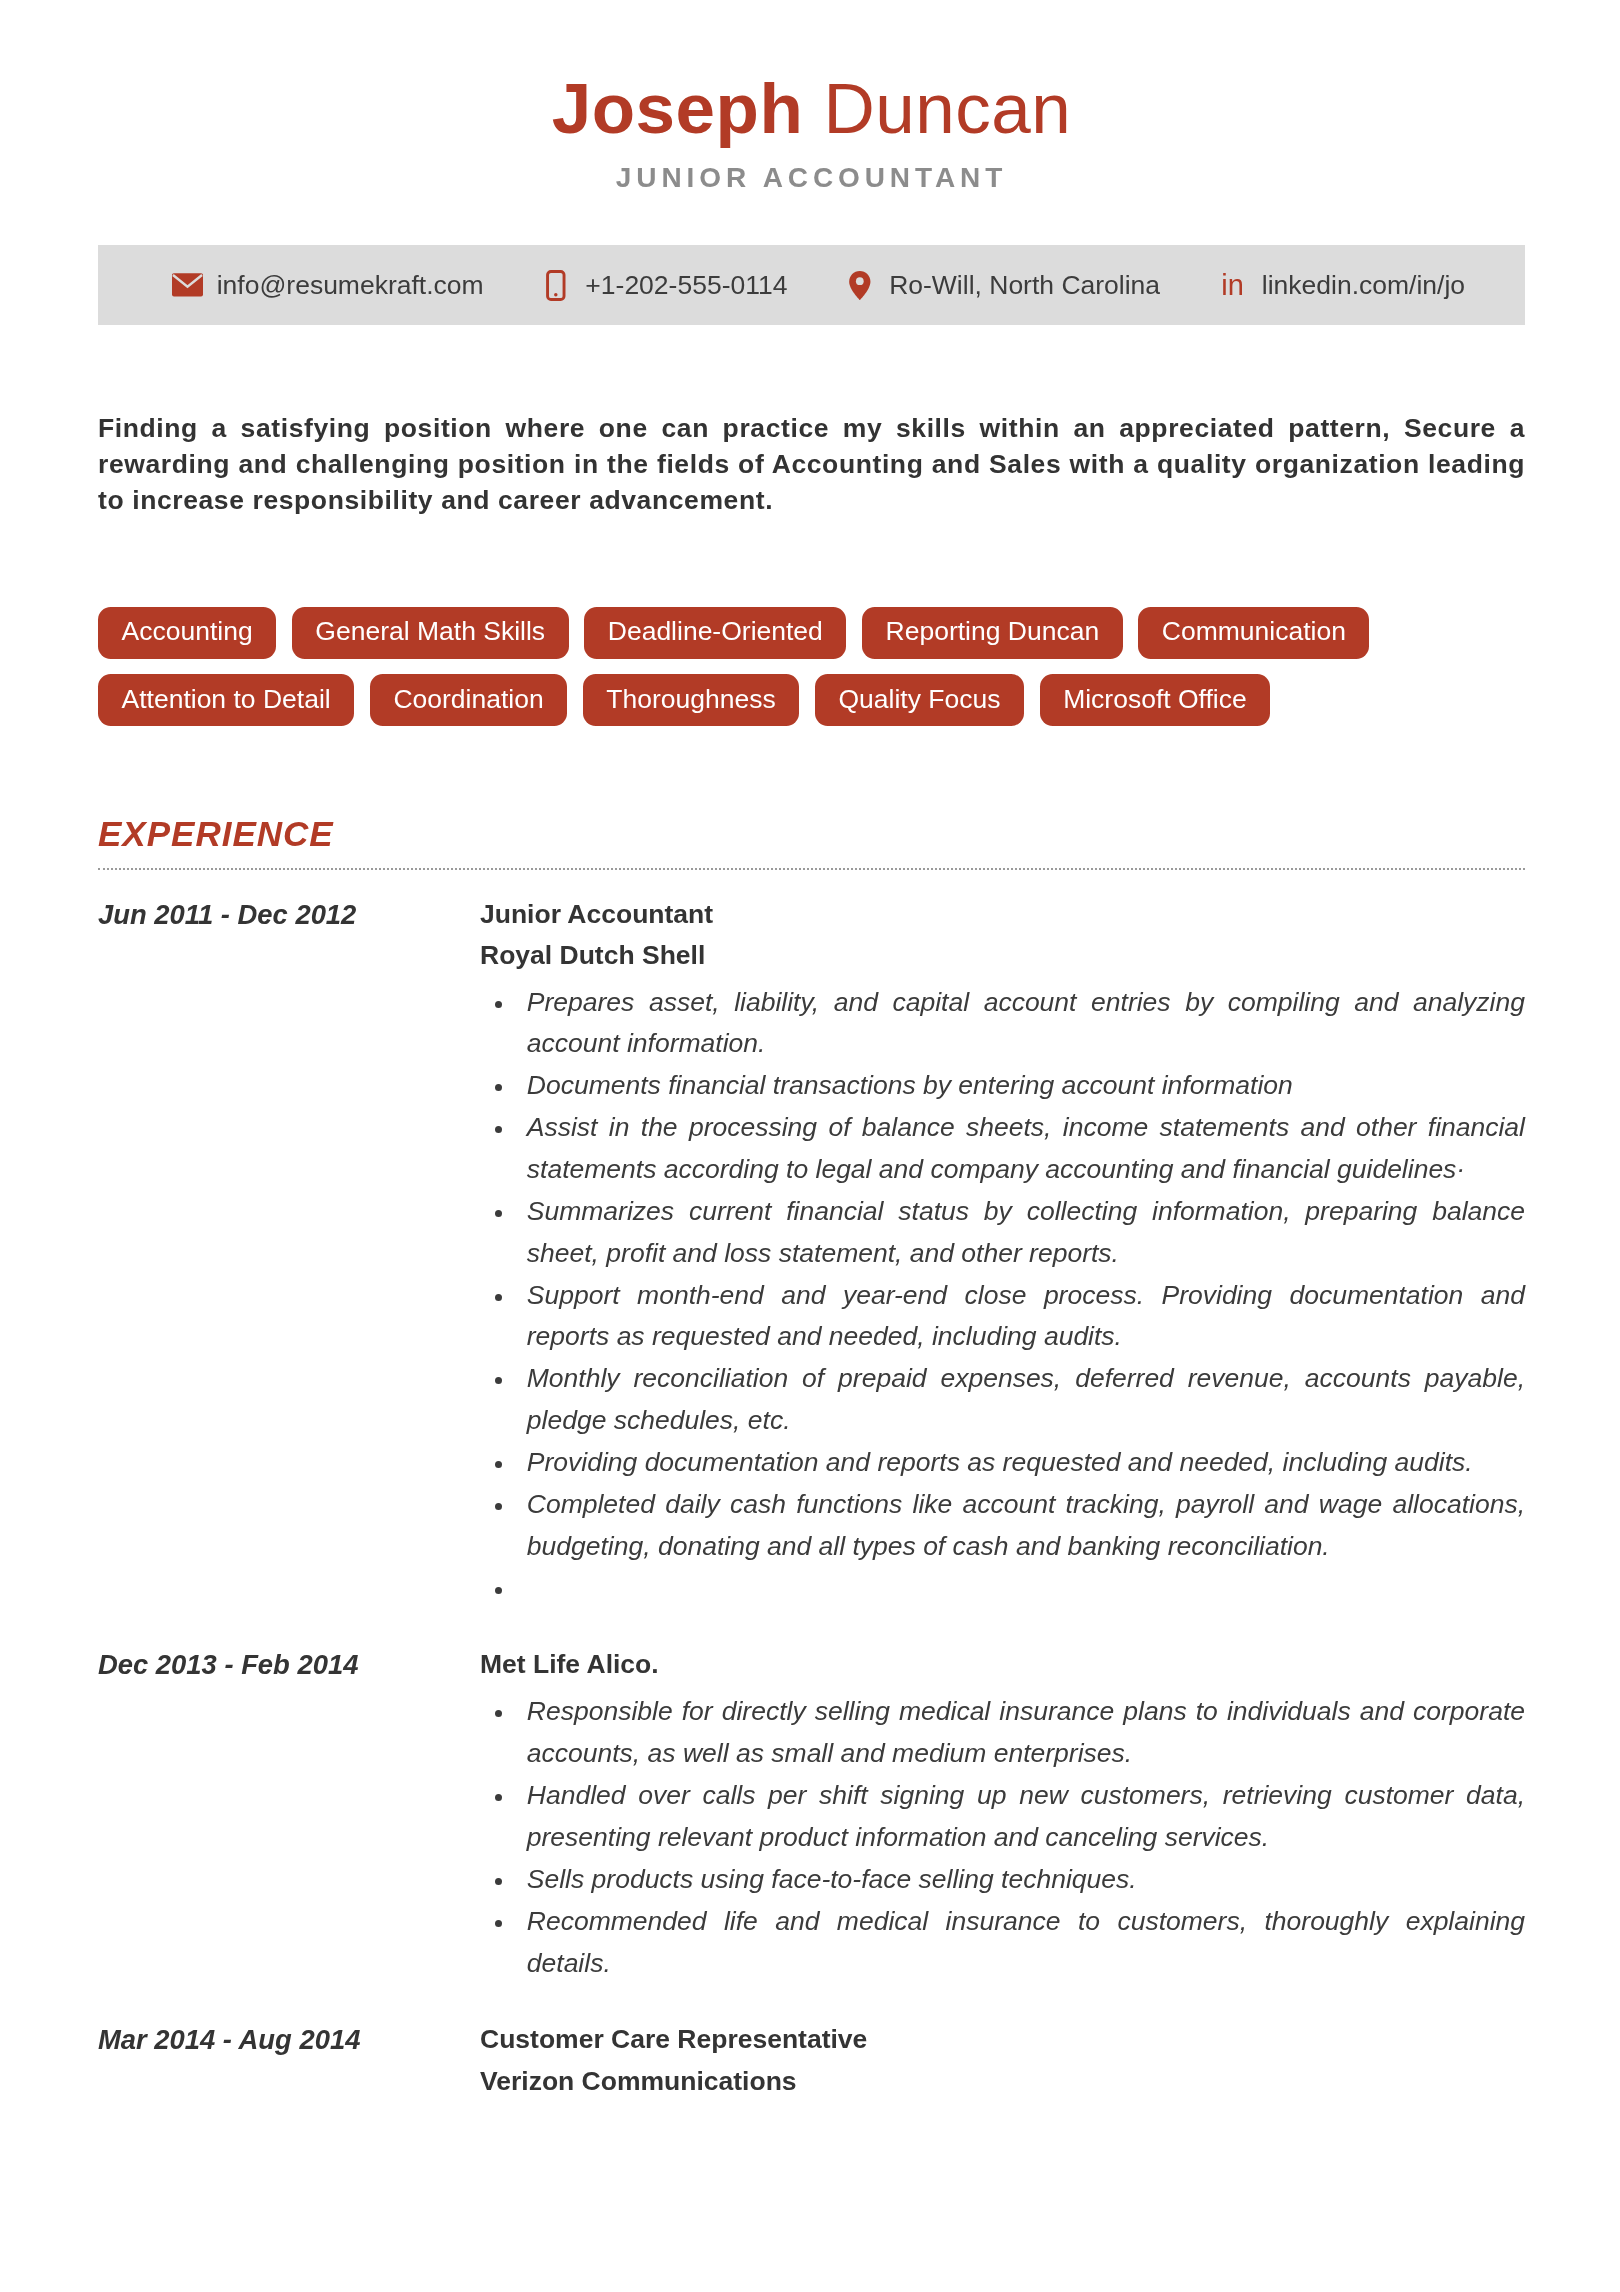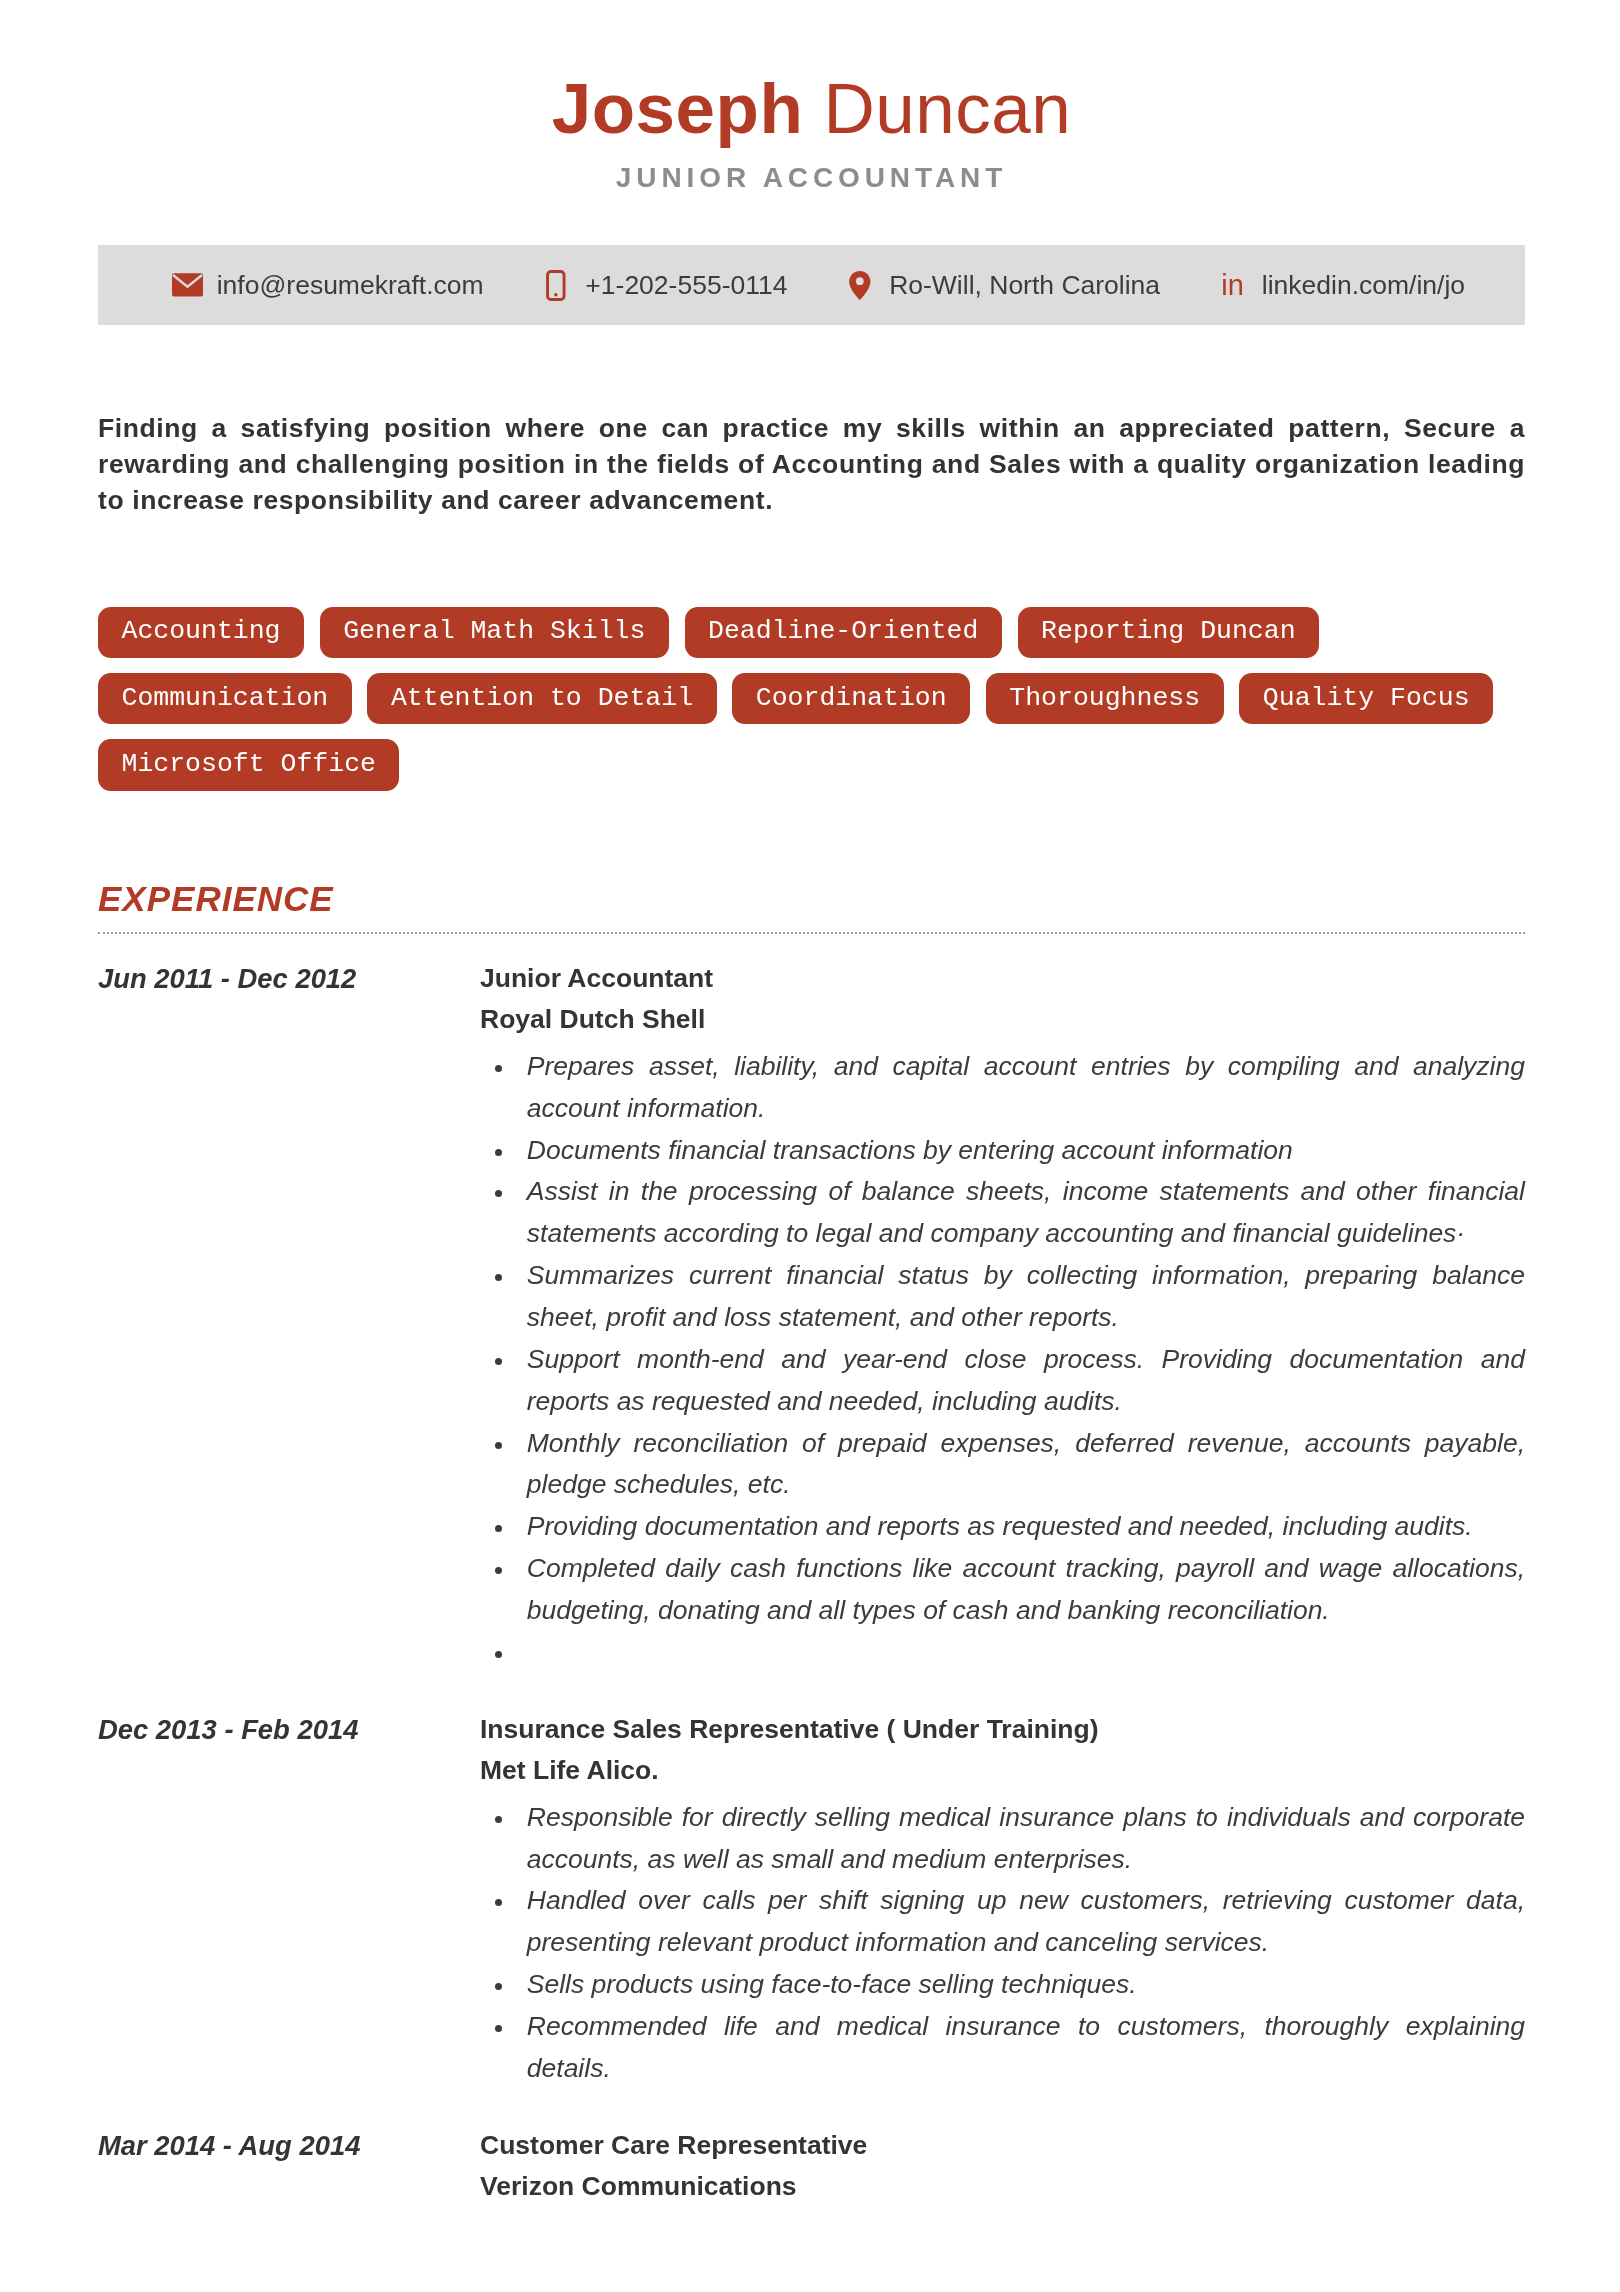--- a/index.html
+++ b/index.html
@@ -84,21 +84,20 @@
     padding-bottom: 13.7px;
     border-bottom: 2.9px dotted var(--rule);
   }
 
   
   .skills-list {
     margin-top: 25.5px;
     display: flex;
     flex-wrap: wrap;
     gap: 14.7px 15.7px;
-    font-family: Liberation Mono, monospace;
   }
   .pill {
     background: var(--accent);
     color: #ffffff;
     font-size: 26.5px;
     padding: 9.8px 23.5px 11.8px 23.5px;
     border-radius: 12.7px;
     white-space: nowrap;
   }
 
@@ -230,21 +229,20 @@
               <li>Providing documentation and reports as requested and needed, including audits.</li>
               <li>Completed daily cash functions like account tracking, payroll and wage allocations, budgeting, donating and all types of cash and banking reconciliation.</li>
               <li></li>
             </ul>
     </div>
   </div>
 
   <div class="exp">
     <div class="exp-date">Dec 2013 - Feb 2014</div>
     <div class="exp-body">
-      <div class="exp-title">Insurance Sales Representative ( Under Training)</div>
       <div class="exp-company">Met Life Alico.</div>
       <ul class="exp-bullets">
               <li>Responsible for directly selling medical insurance plans to individuals and corporate accounts, as well as small and medium enterprises.</li>
               <li>Handled over calls per shift signing up new customers, retrieving customer data, presenting relevant product information and canceling services.</li>
               <li>Sells products using face-to-face selling techniques.</li>
               <li>Recommended life and medical insurance to customers, thoroughly explaining details.</li>
             </ul>
     </div>
   </div>
 

